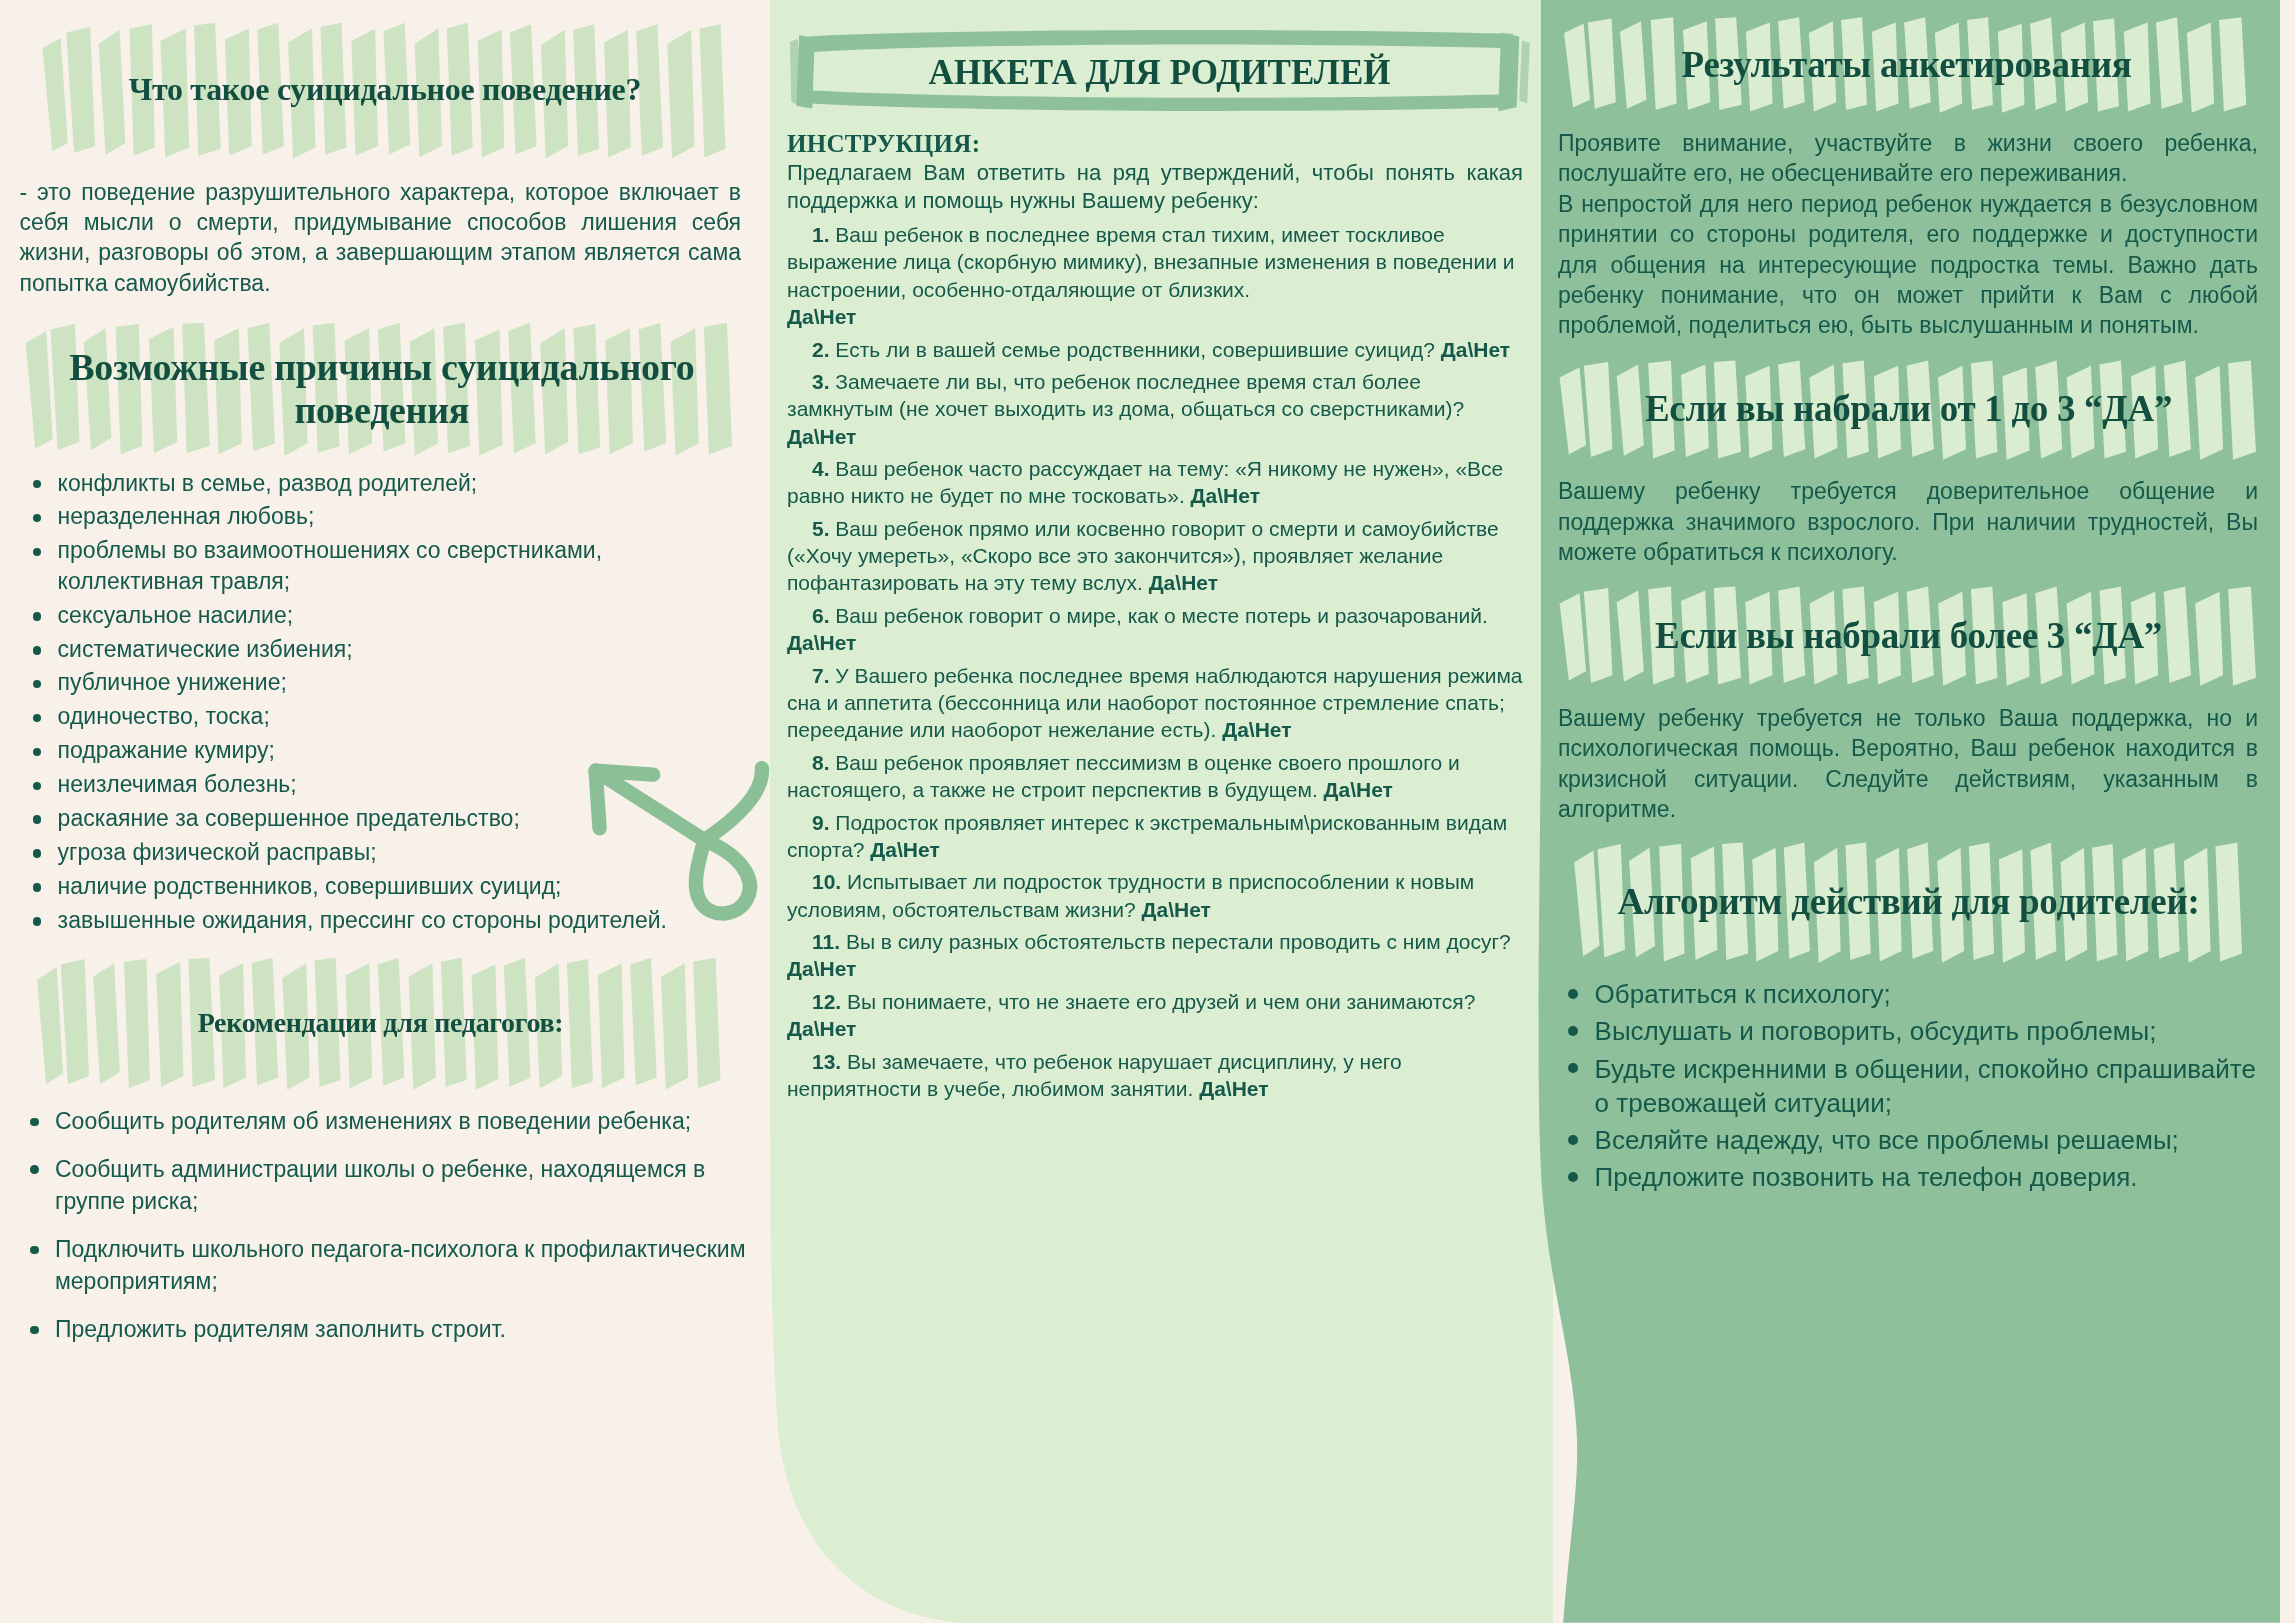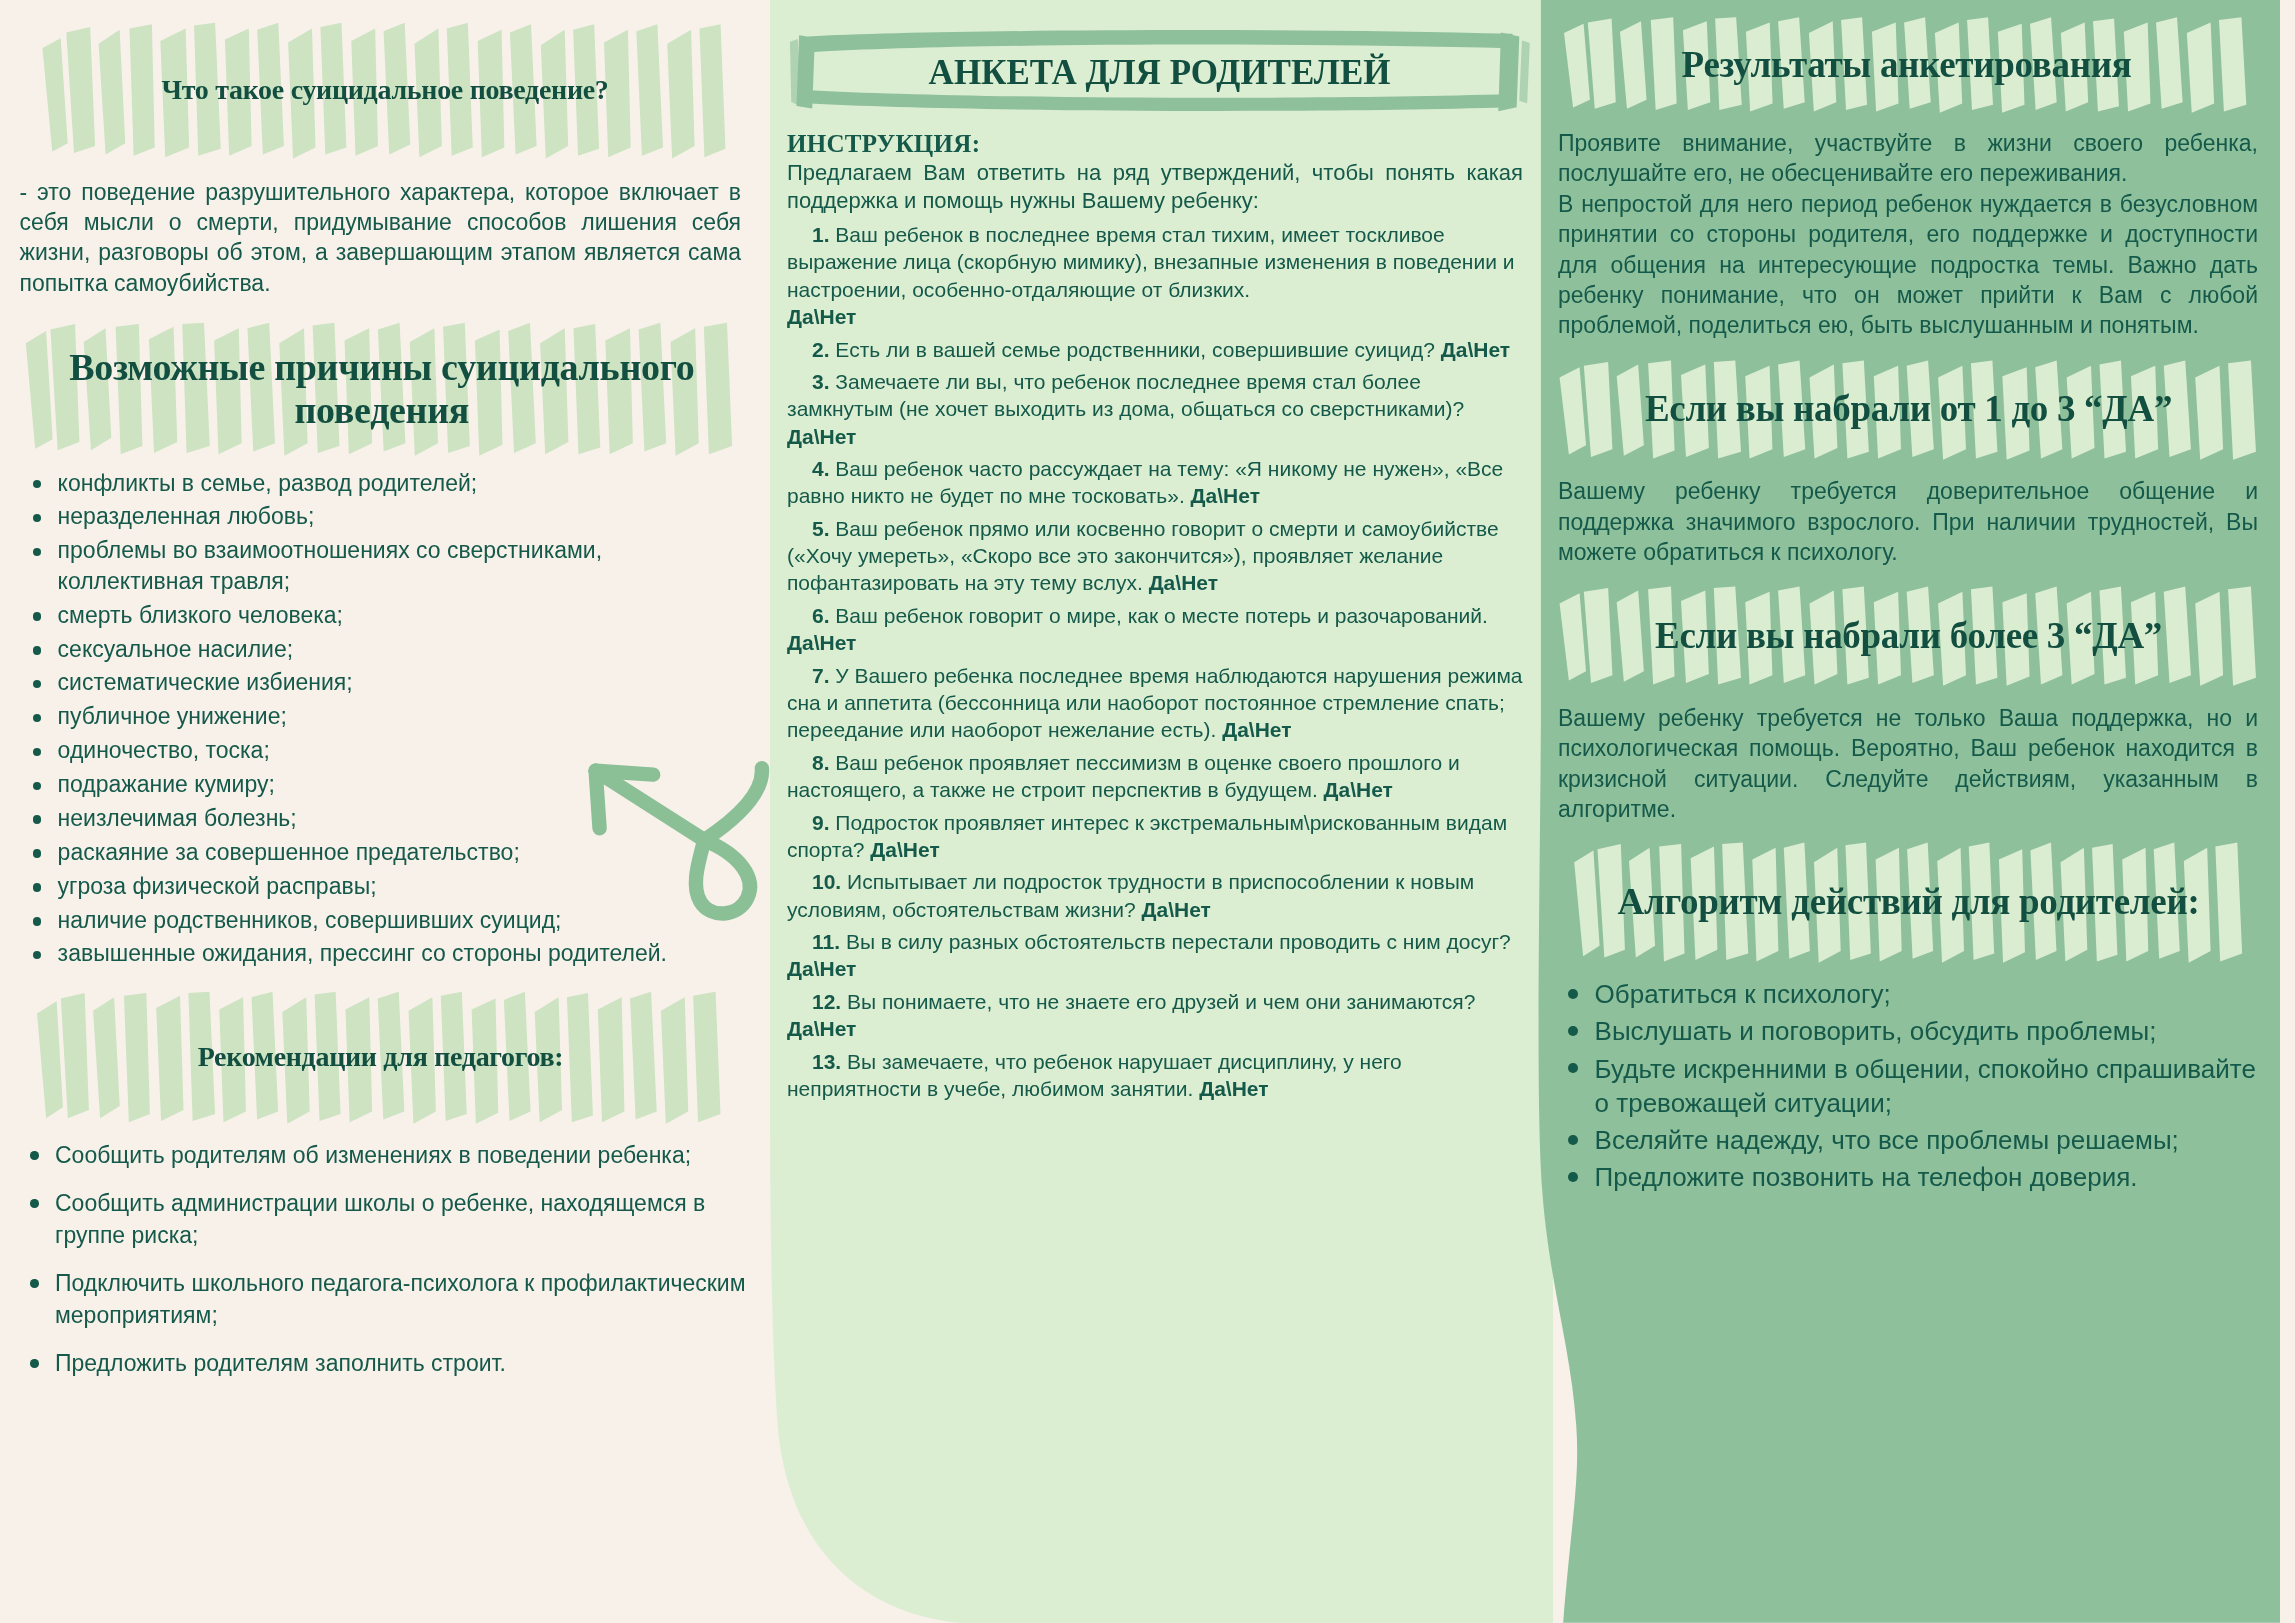--- a/index.html
+++ b/index.html
@@ -77,21 +77,21 @@
     z-index: 4;
     display: flex;
     align-items: center;
     justify-content: center;
     height: 100%;
     padding: 0 11.8px;
   }
 
   
   #h-what  { margin: 19.6px 34px 0 34px; height: 140px; }
-  #h-what .serif-head { font-size: 28px; }
+  #h-what .serif-head { font-size: 32px; }
 
   #p-what { margin: 17px 29px 0 19.6px; }
 
   #h-causes { margin: 22px 26px 0 19.6px; height: 137px; }
   #h-causes .serif-head { font-size: 38px; }
 
   #list-causes { margin: 10.5px 22px 0 19.6px; }
 
   #h-teachers { margin: 19.6px 39px 0 30px; height: 136px; }
   #h-teachers .serif-head { font-size: 28px; }
@@ -224,21 +224,20 @@
         </svg>
         <div class="brush-label">
             <div class="serif-head">Возможные причины суицидального поведения</div>
           </div>
       </div>
 
       <ul class="bul" id="list-causes">
         <li>конфликты в семье, развод родителей;</li>
         <li>неразделенная любовь;</li>
         <li>проблемы во взаимоотношениях со сверстниками, коллективная травля;</li>
-        <li>смерть близкого человека;</li>
         <li>сексуальное насилие;</li>
         <li>систематические избиения;</li>
         <li>публичное унижение;</li>
         <li>одиночество, тоска;</li>
         <li>подражание кумиру;</li>
         <li>неизлечимая болезнь;</li>
         <li>раскаяние за совершенное предательство;</li>
         <li>угроза физической расправы;</li>
         <li>наличие родственников, совершивших суицид;</li>
         <li>завышенные ожидания, прессинг со стороны родителей.</li>

